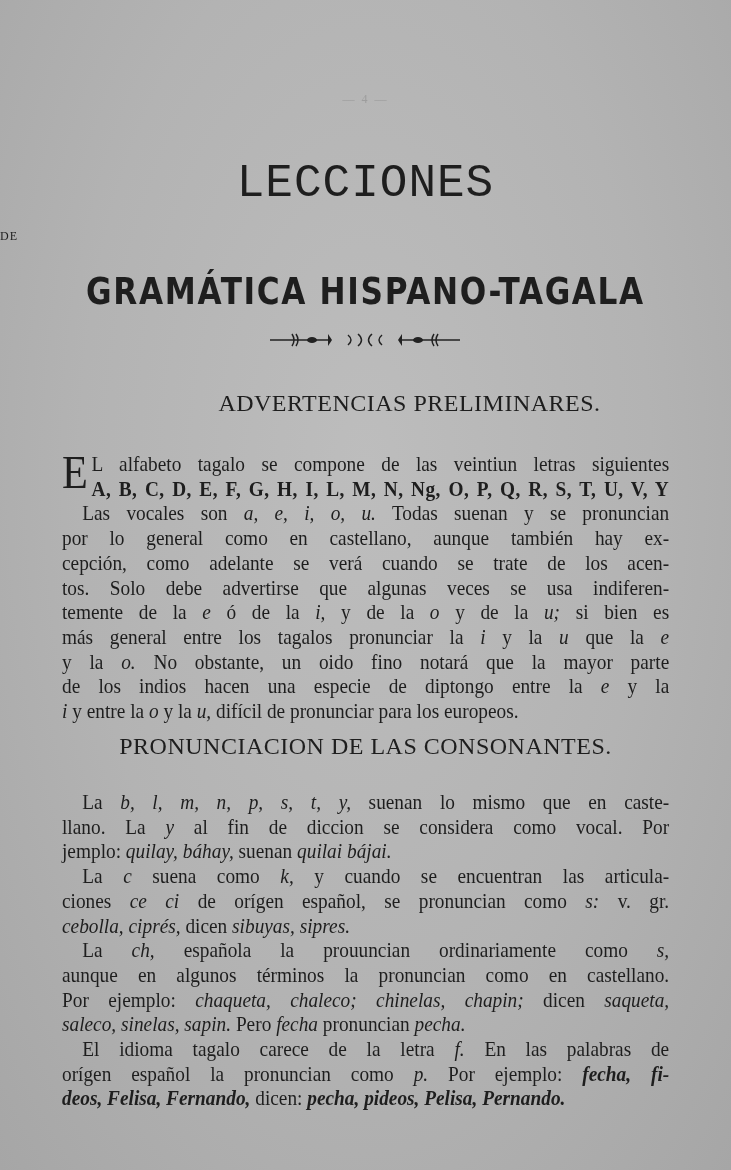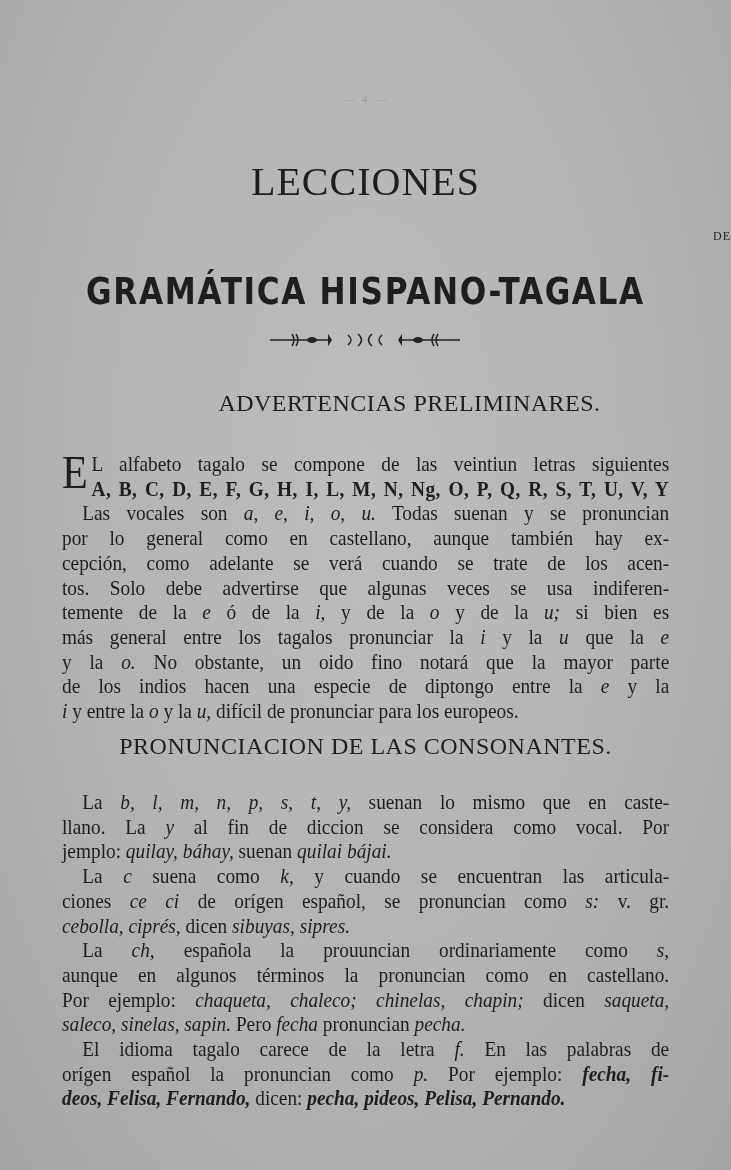--- a/index.html
+++ b/index.html
@@ -12,24 +12,24 @@
     color: #1e1e1e;
     position: relative;
   }
   .page { position: absolute; left: 0; top: 0; width: 731px; height: 1170px; }
   .folio {
     position: absolute; top: 92px; left: 0; width: 731px; text-align: center;
     font-size: 12px; color: #9d9d9d; letter-spacing: 2px;
   }
   .title-main {
     position: absolute; top: 158px; left: 0; width: 731px; text-align: center;
-    font-size: 40px; letter-spacing: 1px; font-weight: normal; margin: 0;
+    font-size: 46px; letter-spacing: 1px; font-weight: normal; margin: 0; font-family: Liberation Mono, monospace;
   }
   .title-de {
-    position: absolute; top: 229px; left: 0; width: 731px; text-align: right;
+    position: absolute; top: 229px; left: 0; width: 731px; text-align: left;
     font-size: 12px; letter-spacing: 1px;
   }
   .title-sub {
     position: absolute; top: 269px; left: 0; width: 731px; text-align: center;
     font-family: "DejaVu Sans", "Liberation Sans", sans-serif;
     font-weight: bold; font-size: 38px; letter-spacing: 2px;
     transform: scaleX(0.82); transform-origin: 50% 50%;
   }
   .ornament {
     position: absolute; top: 330px; left: 270px; width: 190px; height: 20px;

